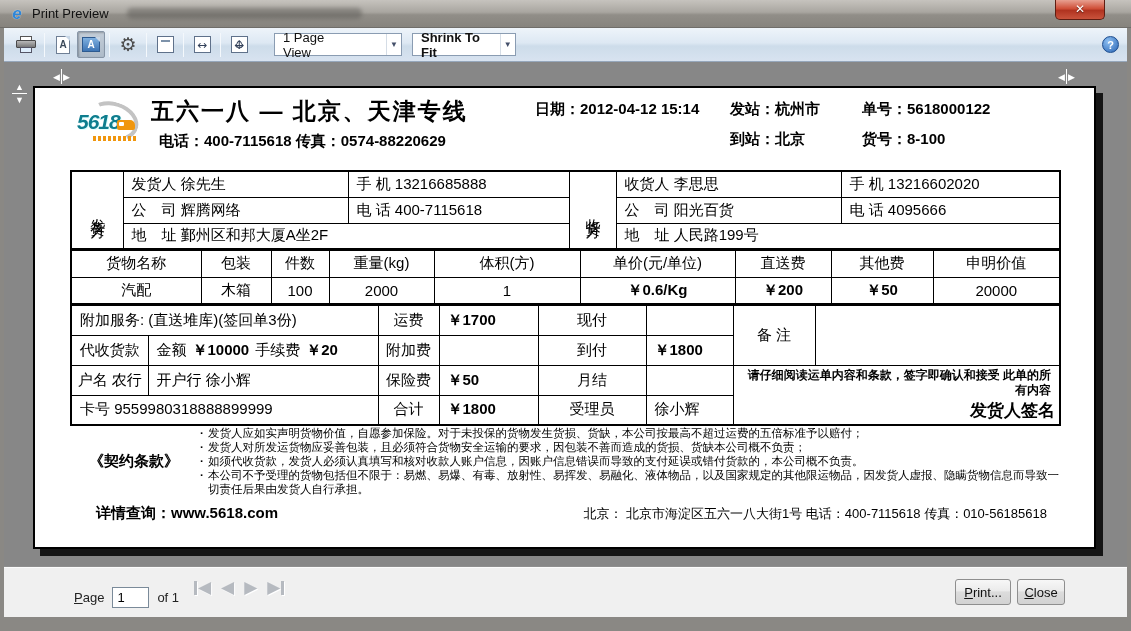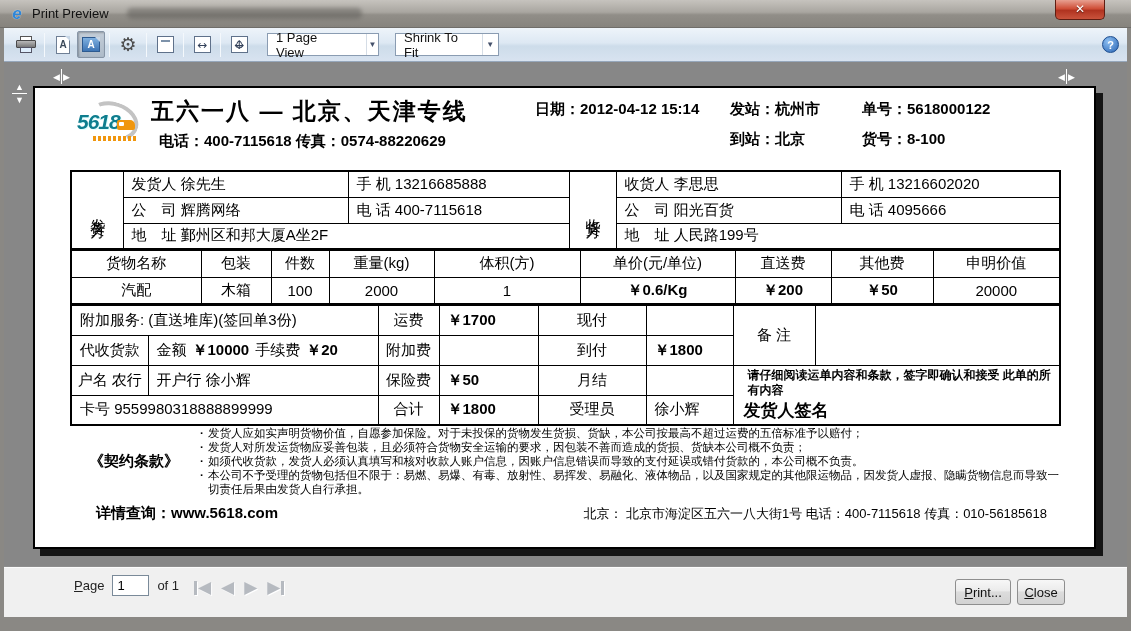--- a/index.html
+++ b/index.html
@@ -46,22 +46,22 @@
   .ico-gear { font-family:"DejaVu Sans",sans-serif; font-size:19px; color:#4c4c4c; line-height:19px; }
   .ico-box { width:17px; height:17px; border:1px solid #5f718a; background:#fff; position:relative; }
   .ico-box .hline { position:absolute; left:3px; right:3px; top:3px; height:2px; background:#7d92aa; }
   .ico-arr { position:absolute; left:0; top:0; width:100%; height:100%; display:flex; align-items:center;
     justify-content:center; font-size:12px; color:#33415a; font-family:"DejaVu Sans",sans-serif; }
 
   .dd { height:23px; border:1px solid #8a9cb2; background:#fff; display:flex; align-items:center;
     padding:0 0 0 8px; font-size:13px; color:#111; cursor:pointer; }
   .dd .dd-arrow { margin-left:8px; width:17px; height:21px; display:flex; align-items:center;
     justify-content:center; font-size:8px; color:#44506a; border-left:1px solid #d5dde6; }
-  .dd1 { width:112px; margin-left:14px;gap:32px; }
-  .dd2 { width:104px; margin-left:16px; }
+  .dd1 { width:128px; margin-left:21px;gap:32px; }
+  .dd2 { width:104px; margin-left:10px;font-weight:bold; }
   .help { margin-left:auto; width:17px; height:17px; border-radius:50%;
     background:radial-gradient(circle at 35% 30%,#8ec0f2,#2a65b4); border:1px solid #1c4c8e;
     color:#fff; font-size:11px; font-weight:bold; display:flex; align-items:center; justify-content:center; cursor:pointer; }
 
   
   .preview { position:absolute; top:62px; left:4px; right:4px; bottom:64px; background:#878787; overflow:hidden; }
   .h-handle { position:absolute; display:flex; align-items:center; color:#fff; font-size:9px; gap:1px; cursor:col-resize; }
   .h-handle .line { width:1px; height:15px; background:#fff; }
   .v-handle { position:absolute; display:flex; flex-direction:column; align-items:center; color:#fff; font-size:9px; gap:1px; cursor:row-resize; }
   .v-handle .line { height:1px; width:15px; background:#fff; }
@@ -82,21 +82,21 @@
   .wb-logo .slogan { position:absolute; left:16px; top:36px; width:44px; height:5px;
     background:repeating-linear-gradient(90deg,#f0960e 0 3px,transparent 3px 5px); }
   .wb-title { position:absolute; left:116px; top:8px; font-size:23px; font-weight:bold; letter-spacing:2px;text-align:center; }
   .wb-contact { position:absolute; left:124px; top:44px; font-size:15px; font-weight:bold; }
   .wb-meta { position:absolute; left:500px; top:12px; width:525px; display:grid;
     grid-template-columns:195px 132px 198px; row-gap:11px; font-size:15px; font-weight:bold; }
 
   .tbl-wrap { position:absolute; left:35px; top:82px; width:989px; }
   table { border-collapse:collapse; table-layout:fixed; width:989px; }
   table + table { margin-top:-1px; }
-  td,th { border:1px solid #000; font-size:15px; font-weight:normal; padding:0 4px; overflow:hidden; white-space:nowrap; }
+  td,th { border:1px solid #000; font-size:15px; font-weight:normal; padding:0 4px; overflow:hidden; white-space:nowrap;text-align:right; }
   table { border:2px solid #000; }
   .t-part tr { height:26px; }
   .t-goods tr { height:27px; }
   .t-fees tr { height:30px; }
   .c { text-align:center; }
   .l { text-align:left; padding-left:8px; }
   .b { font-weight:bold; }
   .vert { writing-mode:vertical-rl; text-orientation:upright; text-align:center; letter-spacing:2px; padding:0; }
   .small-notice { font-size:12px; font-weight:bold; white-space:normal; line-height:15px; padding:2px 4px 0 10px; }
   .sig { font-size:17px; font-weight:bold; padding:1px 0 0 6px; }
@@ -108,21 +108,21 @@
   .terms li { padding-left:10px; position:relative; white-space:normal; }
   .terms li:before { content:"·"; position:absolute; left:2px; font-weight:bold; }
 
   .wb-footer { position:absolute; left:35px; top:416px; width:989px; display:flex; align-items:baseline; }
   .wb-query { font-size:15px; font-weight:bold; padding-left:26px; }
   .wb-addr { font-size:13px; margin-left:auto; padding-right:12px; }
 
   
   .statusbar { position:absolute; left:4px; right:4px; bottom:14px; height:51px; background:#f0f0f0;
     border-top:1px solid #8f8f8f; box-shadow:inset 0 1px 0 #fbfbfb; }
-  .sb-left { position:absolute; left:70px; top:8px; display:flex; align-items:center; font-size:13px; color:#222; }
+  .sb-left { position:absolute; left:70px; top:20px; display:flex; align-items:center; font-size:13px; color:#222; }
   .page-input { width:37px; height:21px; margin:0 8px; border:1px solid #7a8a99; background:#fff;
     font-size:13px; padding-left:4px; font-family:inherit; }
   .navs { position:absolute; left:190px; top:10px; display:flex; gap:10px; align-items:center; }
   .nav { display:flex; align-items:center; gap:1px; color:#b6bac0; font-size:17px; cursor:default;
     text-shadow:1px 1px 0 #fff; }
   .nav .bar { width:3px; height:14px; background:#b6bac0; box-shadow:1px 1px 0 #fff; }
   .sb-btn { position:absolute; top:12px; height:26px; background:linear-gradient(180deg,#f7f7f7 0%,#ebebeb 45%,#dcdcdc 50%,#d2d2d2 100%);
     border:1px solid #8e8e8e; border-radius:3px; font-size:13px; color:#111; text-align:center; cursor:pointer;
     display:flex; align-items:center; justify-content:center; }
   .sb-print { right:116px; width:56px; }

